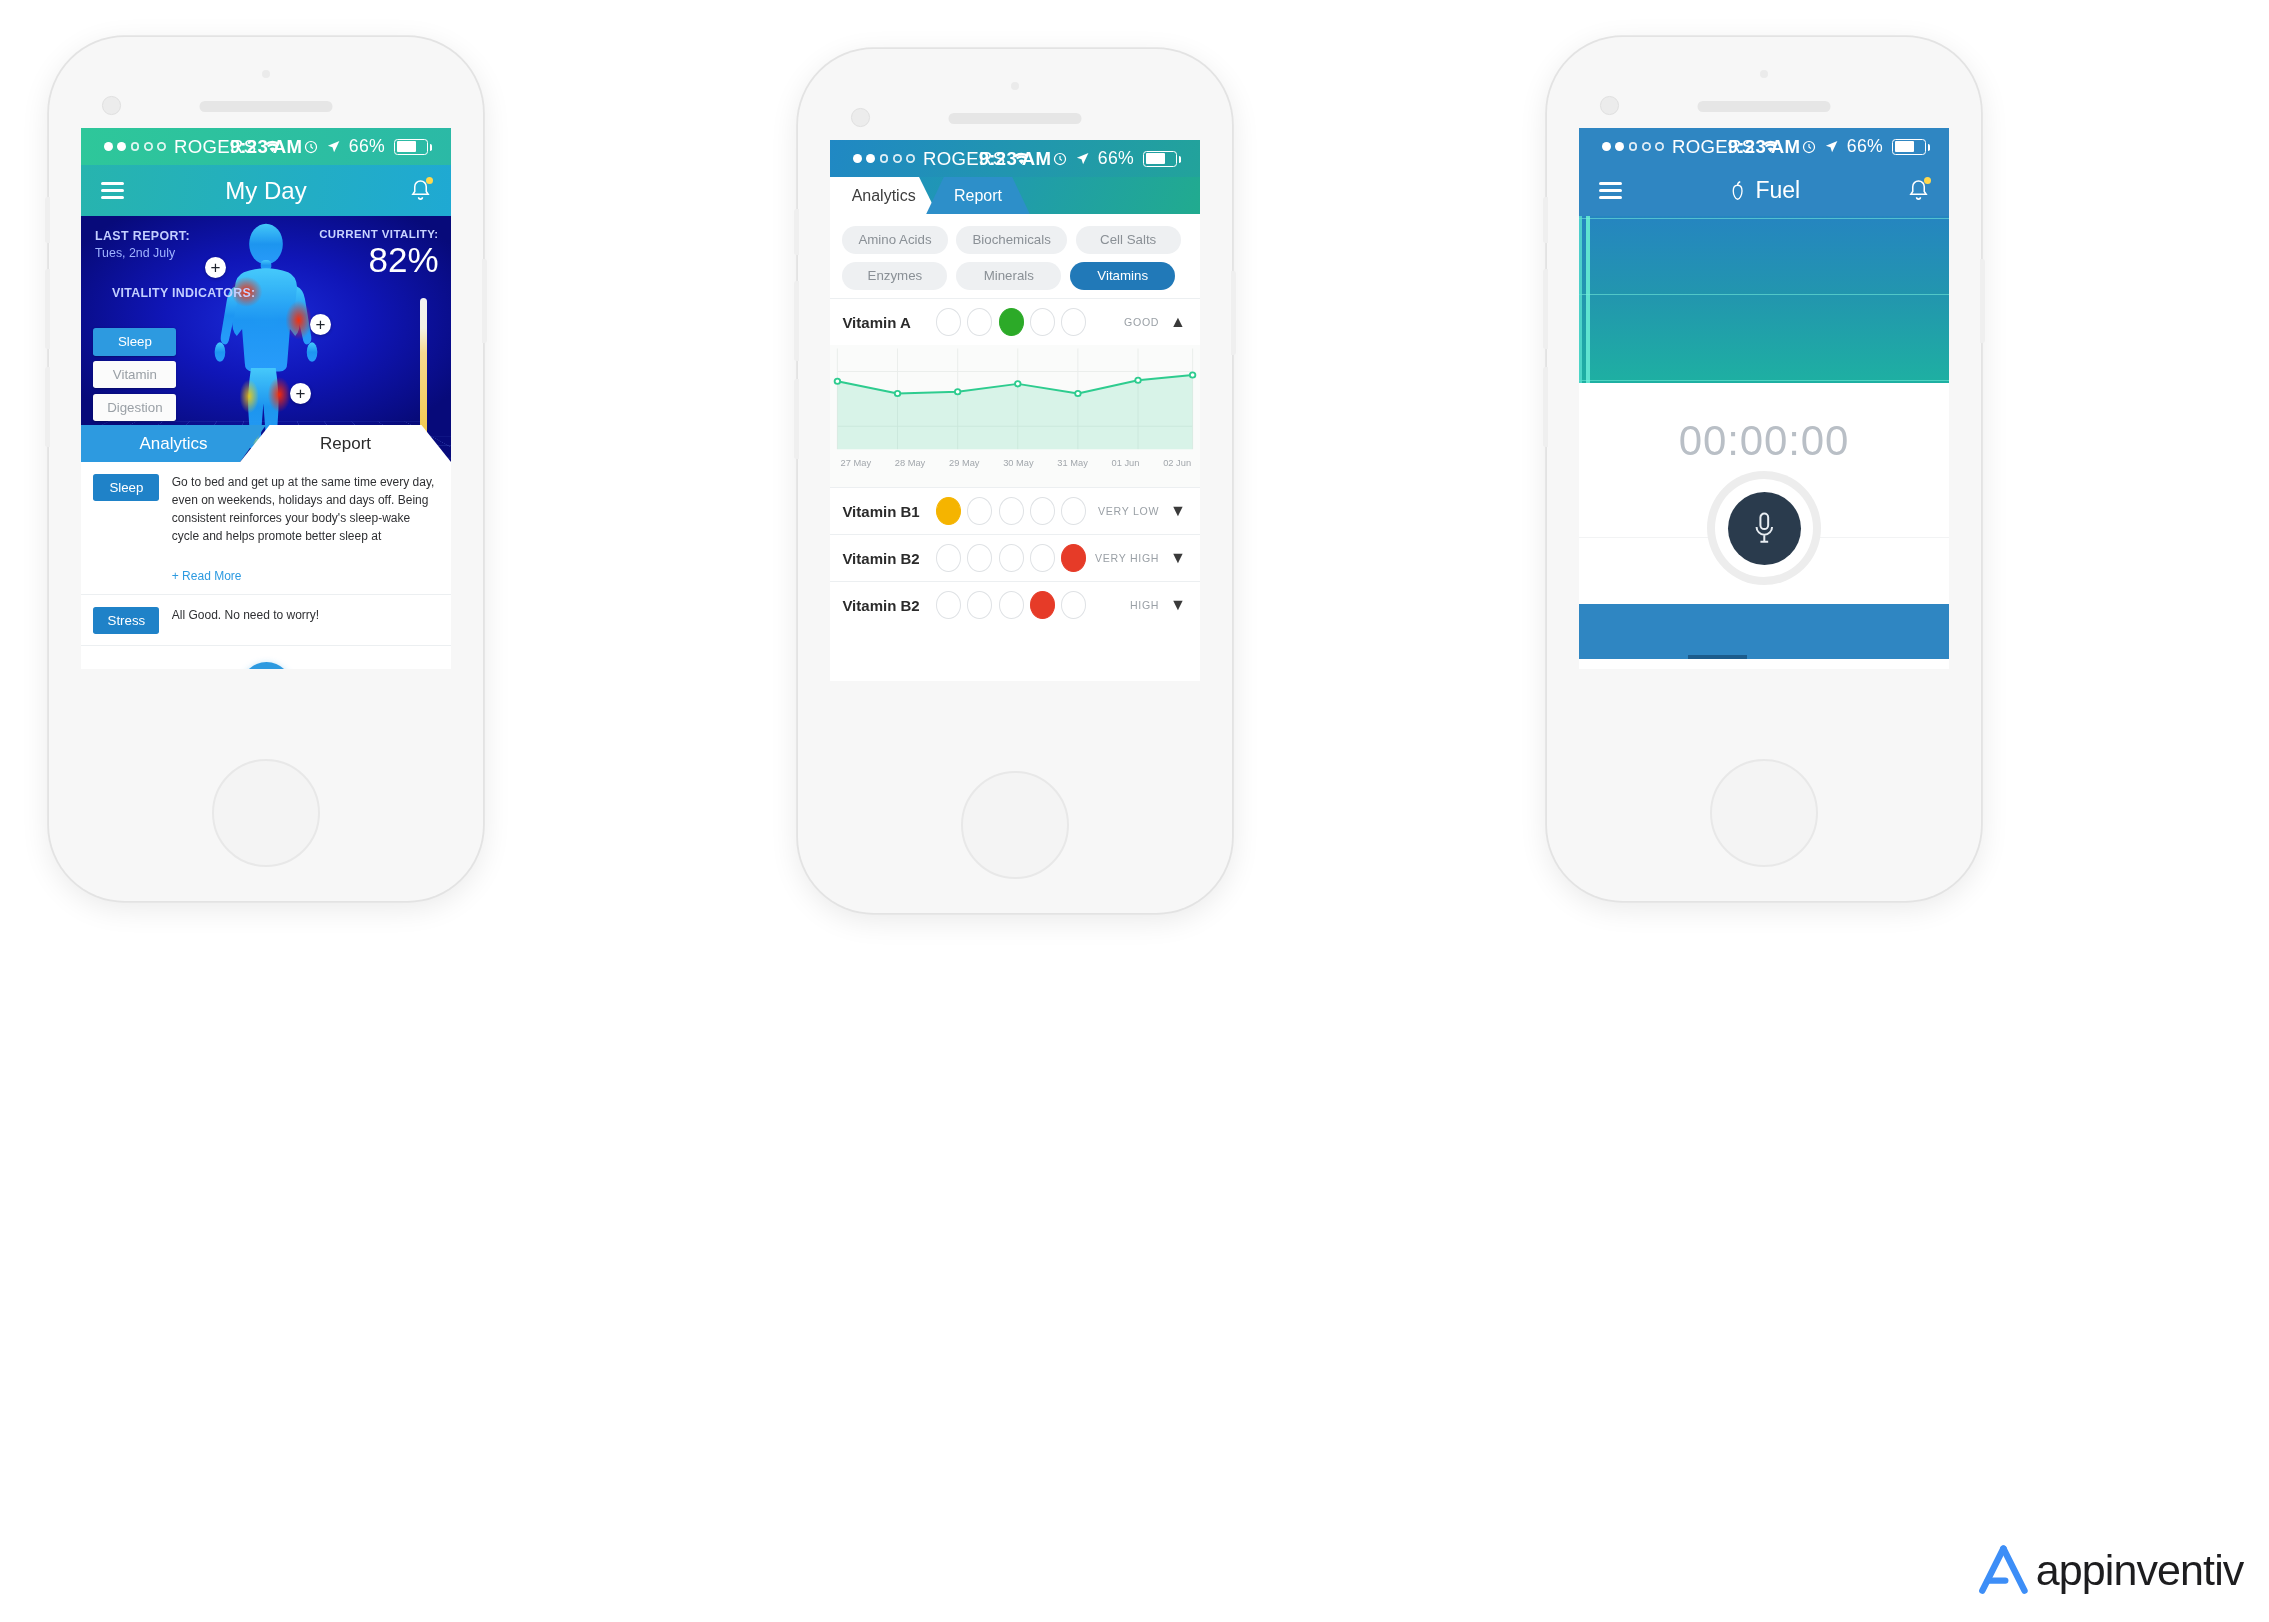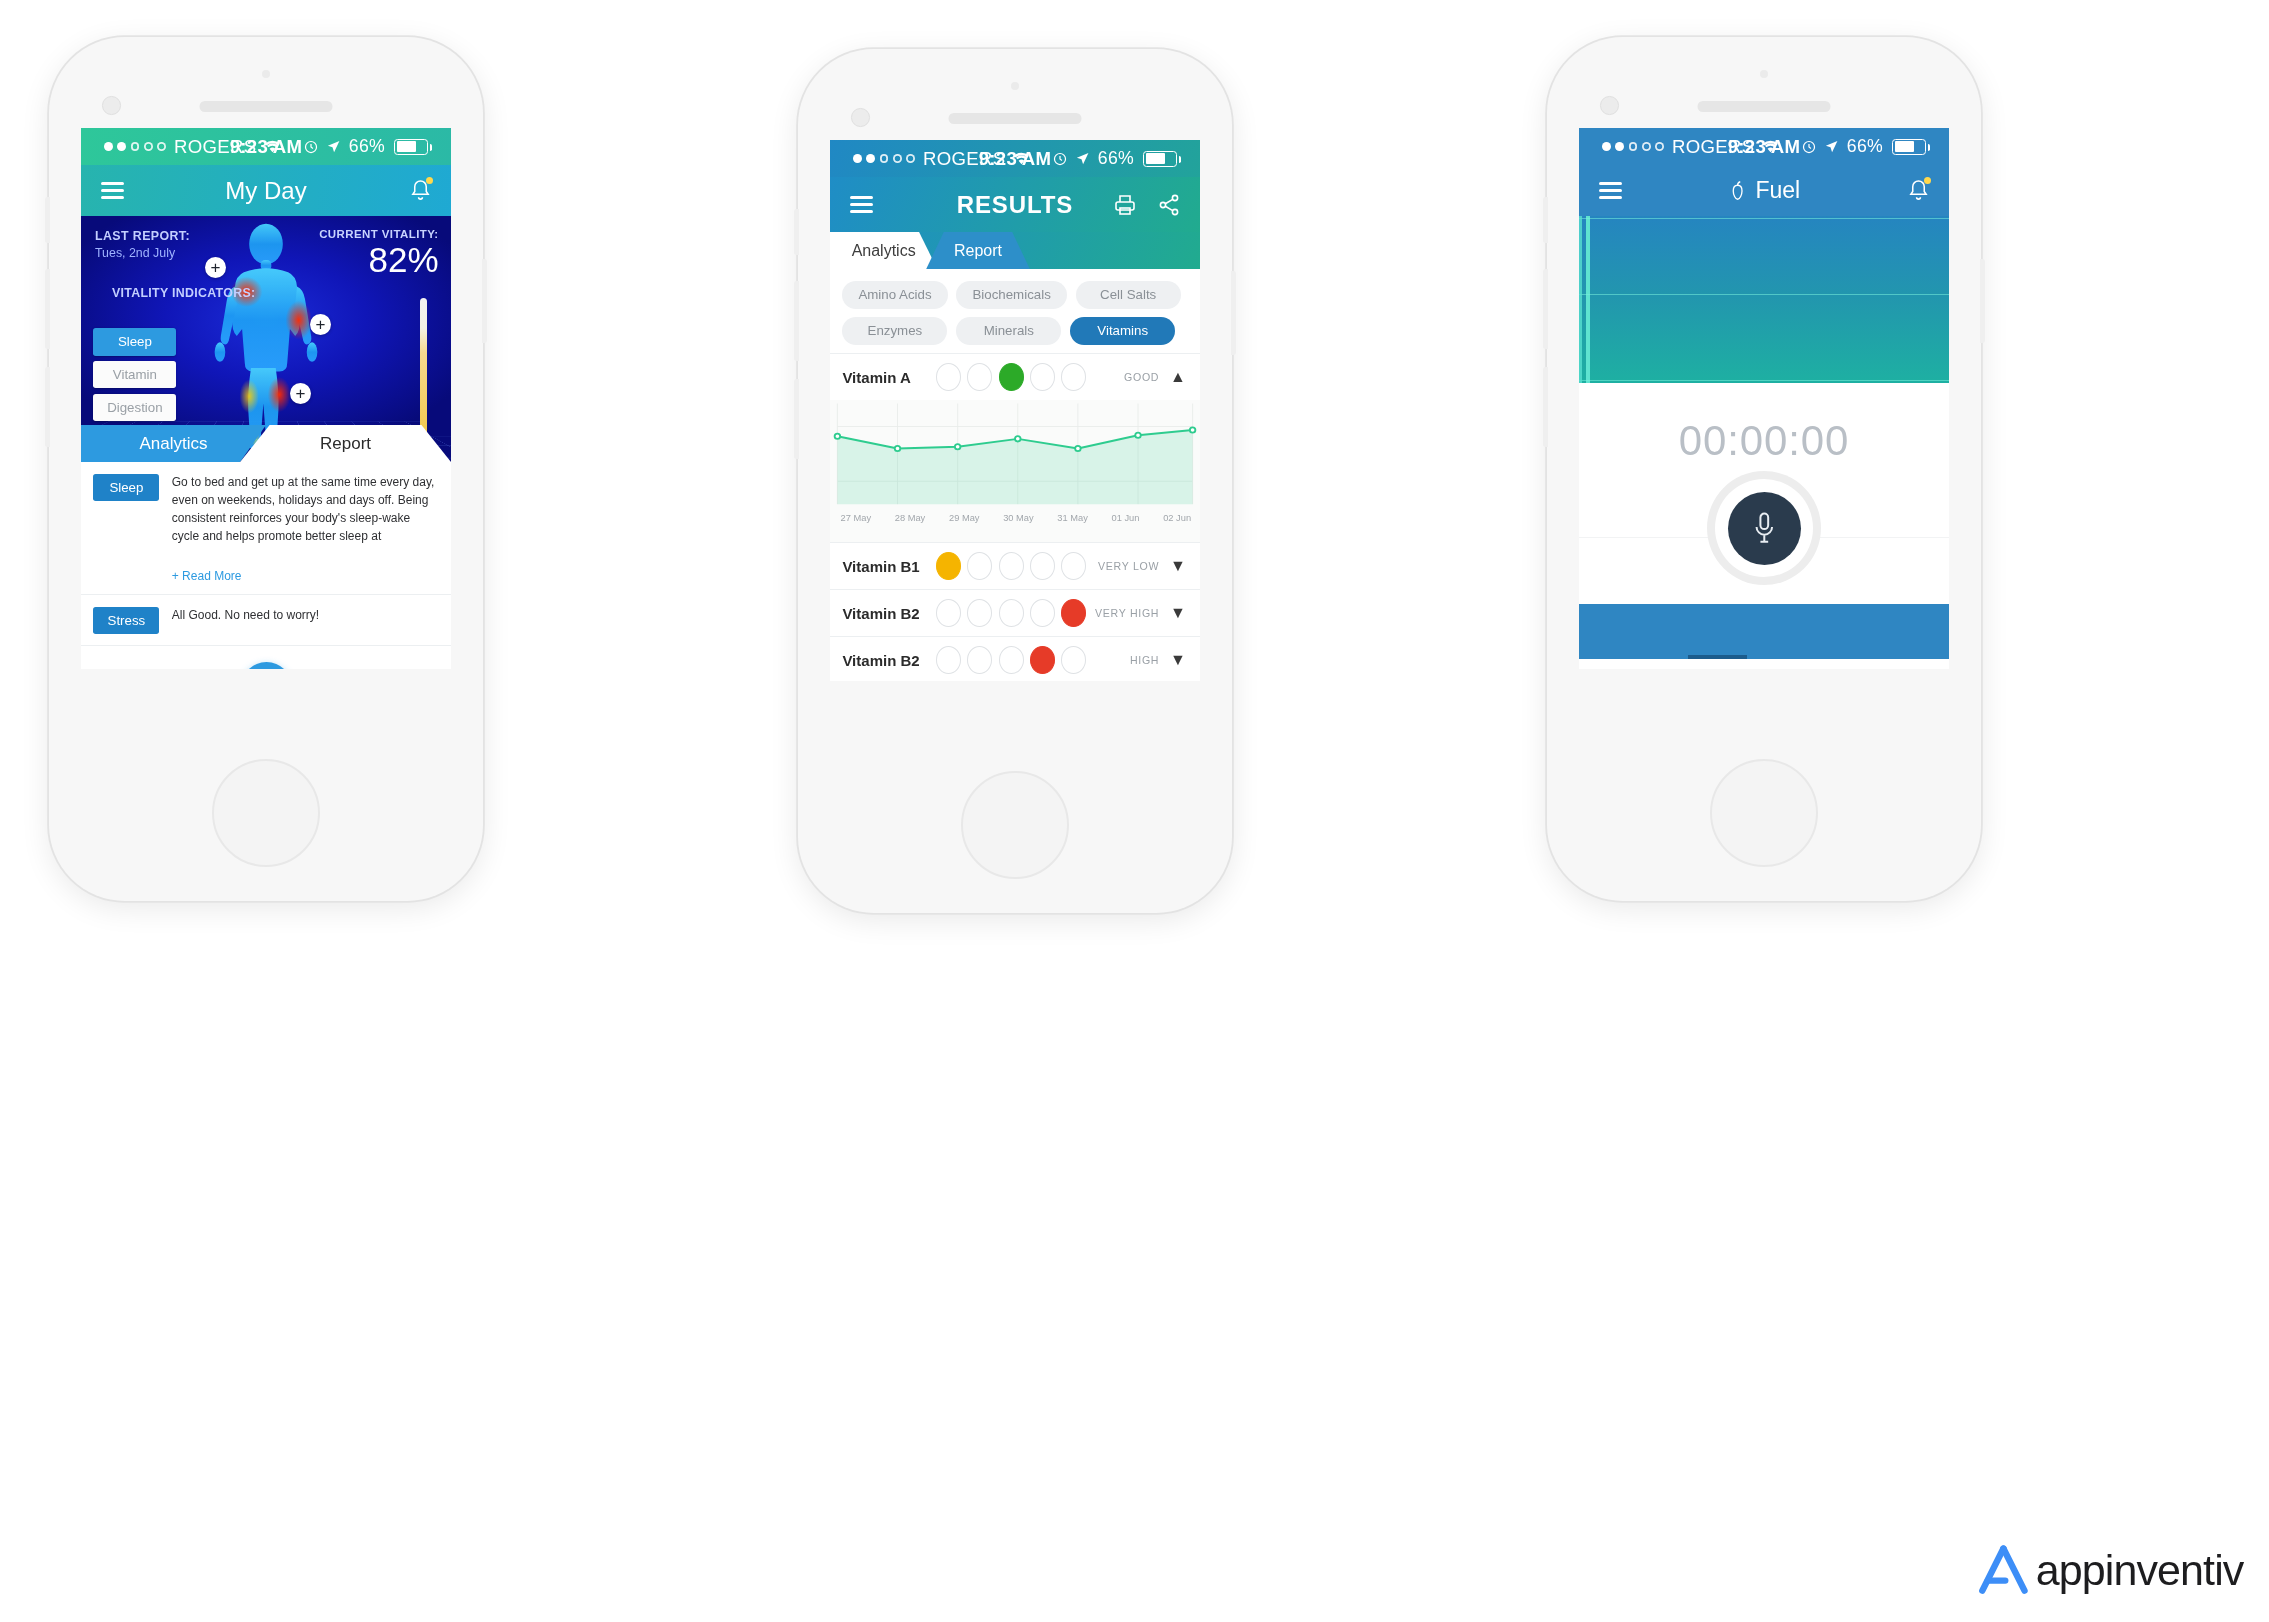--- a/index.html
+++ b/index.html
@@ -425,41 +425,20 @@
         <svg width="13.3" height="13.3" viewBox="0 0 15 15" fill="#fff">
             <path d="M14 1 1 6.6l5.2 1.7L8 13.8z"></path>
           </svg>
         <span>66%</span>
         <span class="batt">
             <i></i>
           </span>
       </div>
     </div>
 
-    <div class="navbar2">
-      <div class="burger">
-          <span></span>
-          <span></span>
-          <span></span>
-        </div>
-      <div class="nav-title2">RESULTS</div>
-      <div class="nav-acts">
-        <svg viewBox="0 0 24 24" fill="none" stroke="#fff" stroke-width="1.6">
-            <path d="M7 9V3h10v6"></path>
-            <rect x="3" y="9" width="18" height="8" rx="2"></rect>
-            <rect x="7" y="15" width="10" height="6"></rect>
-          </svg>
-        <svg viewBox="0 0 24 24" fill="none" stroke="#fff" stroke-width="1.6">
-            <circle cx="18" cy="5" r="2.6"></circle>
-            <circle cx="6" cy="12" r="2.6"></circle>
-            <circle cx="18" cy="19" r="2.6"></circle>
-            <path d="M8.3 10.8 15.7 6.4M8.3 13.2l7.4 4.4"></path>
-          </svg>
-      </div>
-    </div>
 
     <div class="tabs2">
       <div class="tab2 active">
           <span>Analytics</span>
         </div>
       <div class="tab2 inactive">
           <span>Report</span>
         </div>
     </div>
 

